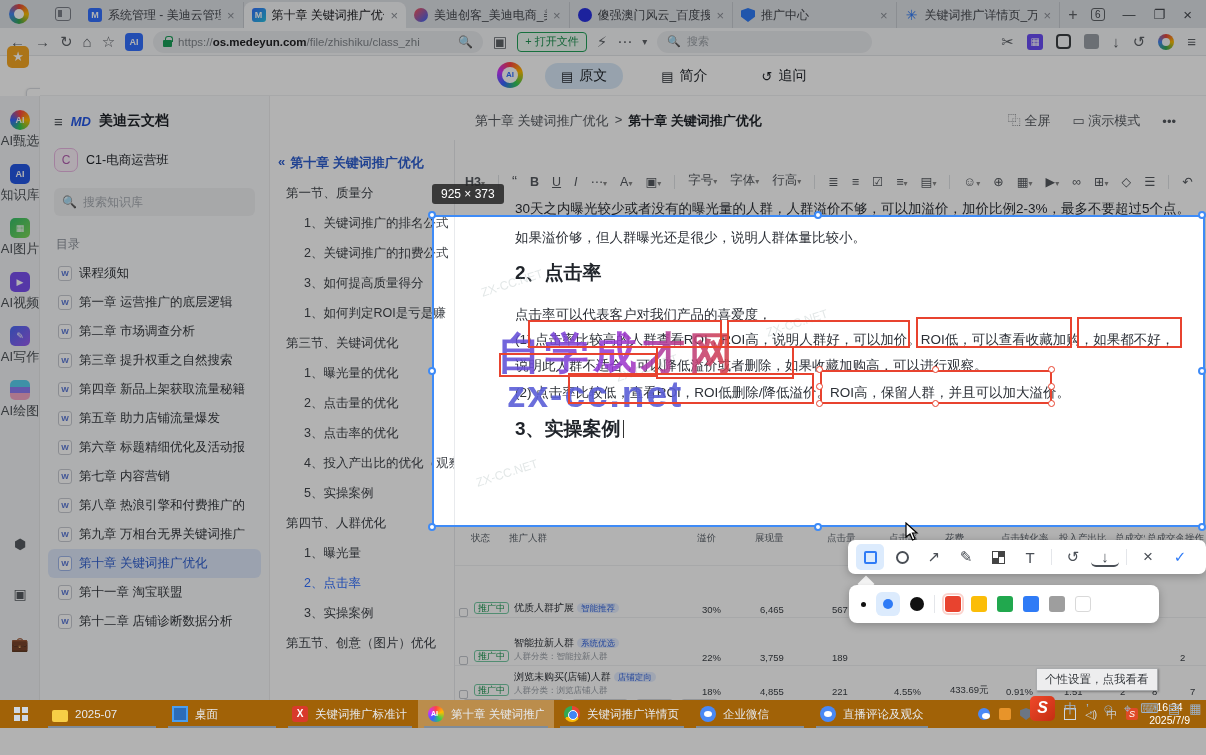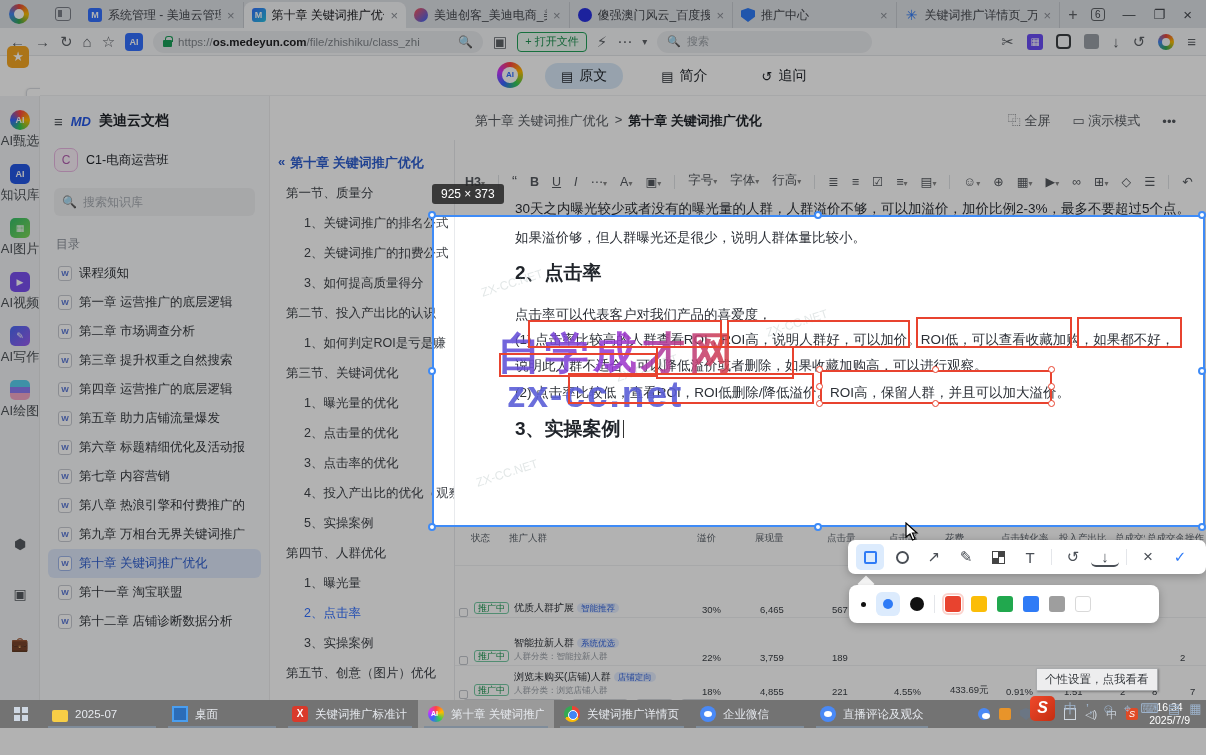--- a/index.html
+++ b/index.html
@@ -158,21 +158,21 @@
   .sw { width:16px; height:16px; border-radius:3px; }
   .sw.sel { outline:2px solid #fbd3cd; outline-offset:1px; }
 
   
   .ime-tip { position:absolute; left:1036px; top:668px; background:#ededee; border:1px solid #a9abad; box-shadow:1px 1px 2px rgba(0,0,0,.3); font-size:11.5px; color:#33363a; padding:3px 8px; z-index:40; white-space:nowrap; }
   .sogou { position:absolute; left:1030px; top:696px; display:flex; align-items:center; gap:9px; z-index:40; }
   .slogo { width:25px; height:25px; background:linear-gradient(135deg,#f0492b,#c42e12); border-radius:5px; color:#fff; font-size:16px; font-weight:bold; font-style:italic; text-align:center; line-height:24px; }
   .sic { color:#9db3cc; font-size:13px; }
 
   
-  .taskbar { position:absolute; left:0; top:700px; width:1206px; height:28px; background:#737373; display:flex; align-items:stretch; z-index:30; }
+  .taskbar { position:absolute; left:0; top:700px; width:1206px; height:28px; background:#a16207; display:flex; align-items:stretch; z-index:30; }
   .startbtn { width:42px; display:flex; align-items:center; justify-content:center; }
   .winlogo { width:14px; height:14px; display:grid; grid-template-columns:6px 6px; grid-template-rows:6px 6px; gap:1.5px; }
   .winlogo i { background:#cfd8e3; }
   .titem { display:flex; align-items:center; gap:7px; padding:0 10px; max-width:136px; min-width:120px; color:#e6e9ee; font-size:11.5px; position:relative; }
   .titem .tline { position:absolute; left:6px; right:6px; bottom:0; height:2px; background:#7f8c9a; }
   .titem.on { background:rgba(255,255,255,.28); }
   .titem span { white-space:nowrap; overflow:hidden; }
   .tic { width:16px; height:16px; flex:none; }
   .ic-folder { background:#f7ce46; border-radius:2px; position:relative; height:12px; margin-top:3px; }
   .ic-folder::before { content:""; position:absolute; left:0; top:-3px; width:7px; height:3px; background:#f7ce46; border-radius:2px 2px 0 0; }
@@ -357,21 +357,21 @@
       <div class="chap">
           <span class="wic">W</span>
           <span>第二章 市场调查分析</span>
         </div>
       <div class="chap">
           <span class="wic">W</span>
           <span>第三章 提升权重之自然搜索</span>
         </div>
       <div class="chap">
           <span class="wic">W</span>
-          <span>第四章 运营推广的底层逻辑</span>
+          <span>第四章 新品上架获取流量秘籍</span>
         </div>
       <div class="chap">
           <span class="wic">W</span>
           <span>第五章 助力店铺流量爆发</span>
         </div>
       <div class="chap">
           <span class="wic">W</span>
           <span>第六章 标题精细优化及活动报</span>
         </div>
       <div class="chap">
@@ -408,21 +408,20 @@
 
   <div class="tocpanel">
     <div class="toc-title">
       <span>«</span>
       <span>第十章 关键词推广优化</span>
     </div>
     <div class="toc-item lv1">第一节、质量分</div>
     <div class="toc-item lv2">1、关键词推广的排名公式</div>
     <div class="toc-item lv2">2、关键词推广的扣费公式</div>
     <div class="toc-item lv2">3、如何提高质量得分</div>
-    <div class="toc-item lv1">第二节、投入产出比的认识</div>
     <div class="toc-item lv2">1、如何判定ROI是亏是赚</div>
     <div class="toc-item lv1">第三节、关键词优化</div>
     <div class="toc-item lv2">1、曝光量的优化</div>
     <div class="toc-item lv2">2、点击量的优化</div>
     <div class="toc-item lv2">3、点击率的优化</div>
     <div class="toc-item lv2">4、投入产出比的优化（观察7天/15</div>
     <div class="toc-item lv2">5、实操案例</div>
     <div class="toc-item lv1">第四节、人群优化</div>
     <div class="toc-item lv2">1、曝光量</div>
     <div class="toc-item lv2 on">2、点击率</div>

